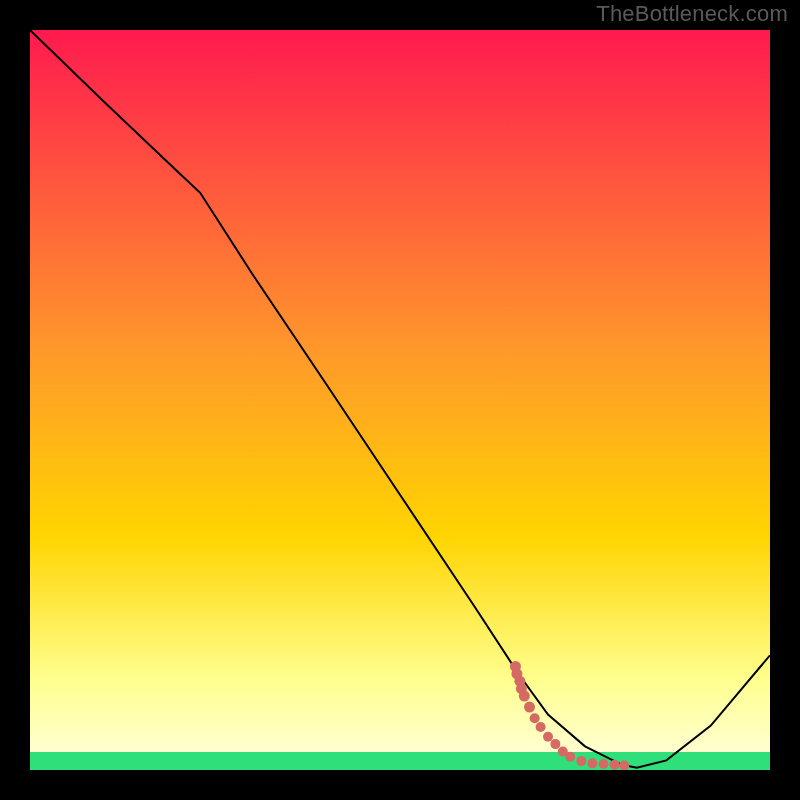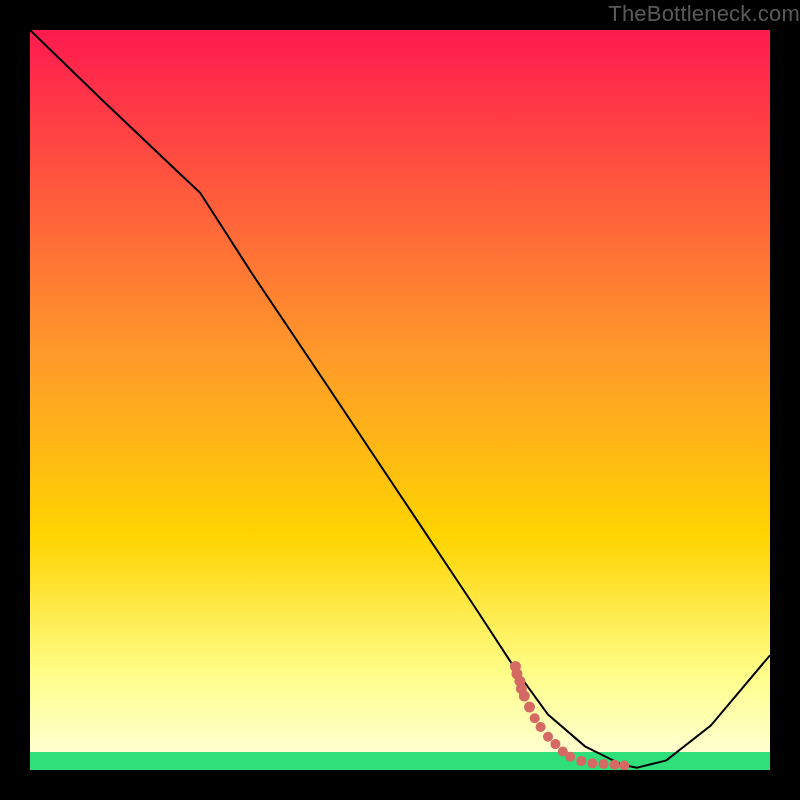--- a/index.html
+++ b/index.html
@@ -13,21 +13,21 @@
   }
   .canvas {
     position: relative;
     width: 800px;
     height: 800px;
     background: #000;
   }
   .watermark {
     position: absolute;
     top: 1px;
-    right: 0;
+    right: 12px;
     font-size: 22px;
     font-weight: 500;
     color: #5a5a5a;
     letter-spacing: 0.2px;
     text-align: center;
   }
   .plot {
     position: absolute;
     left: 30px;
     top: 30px;

